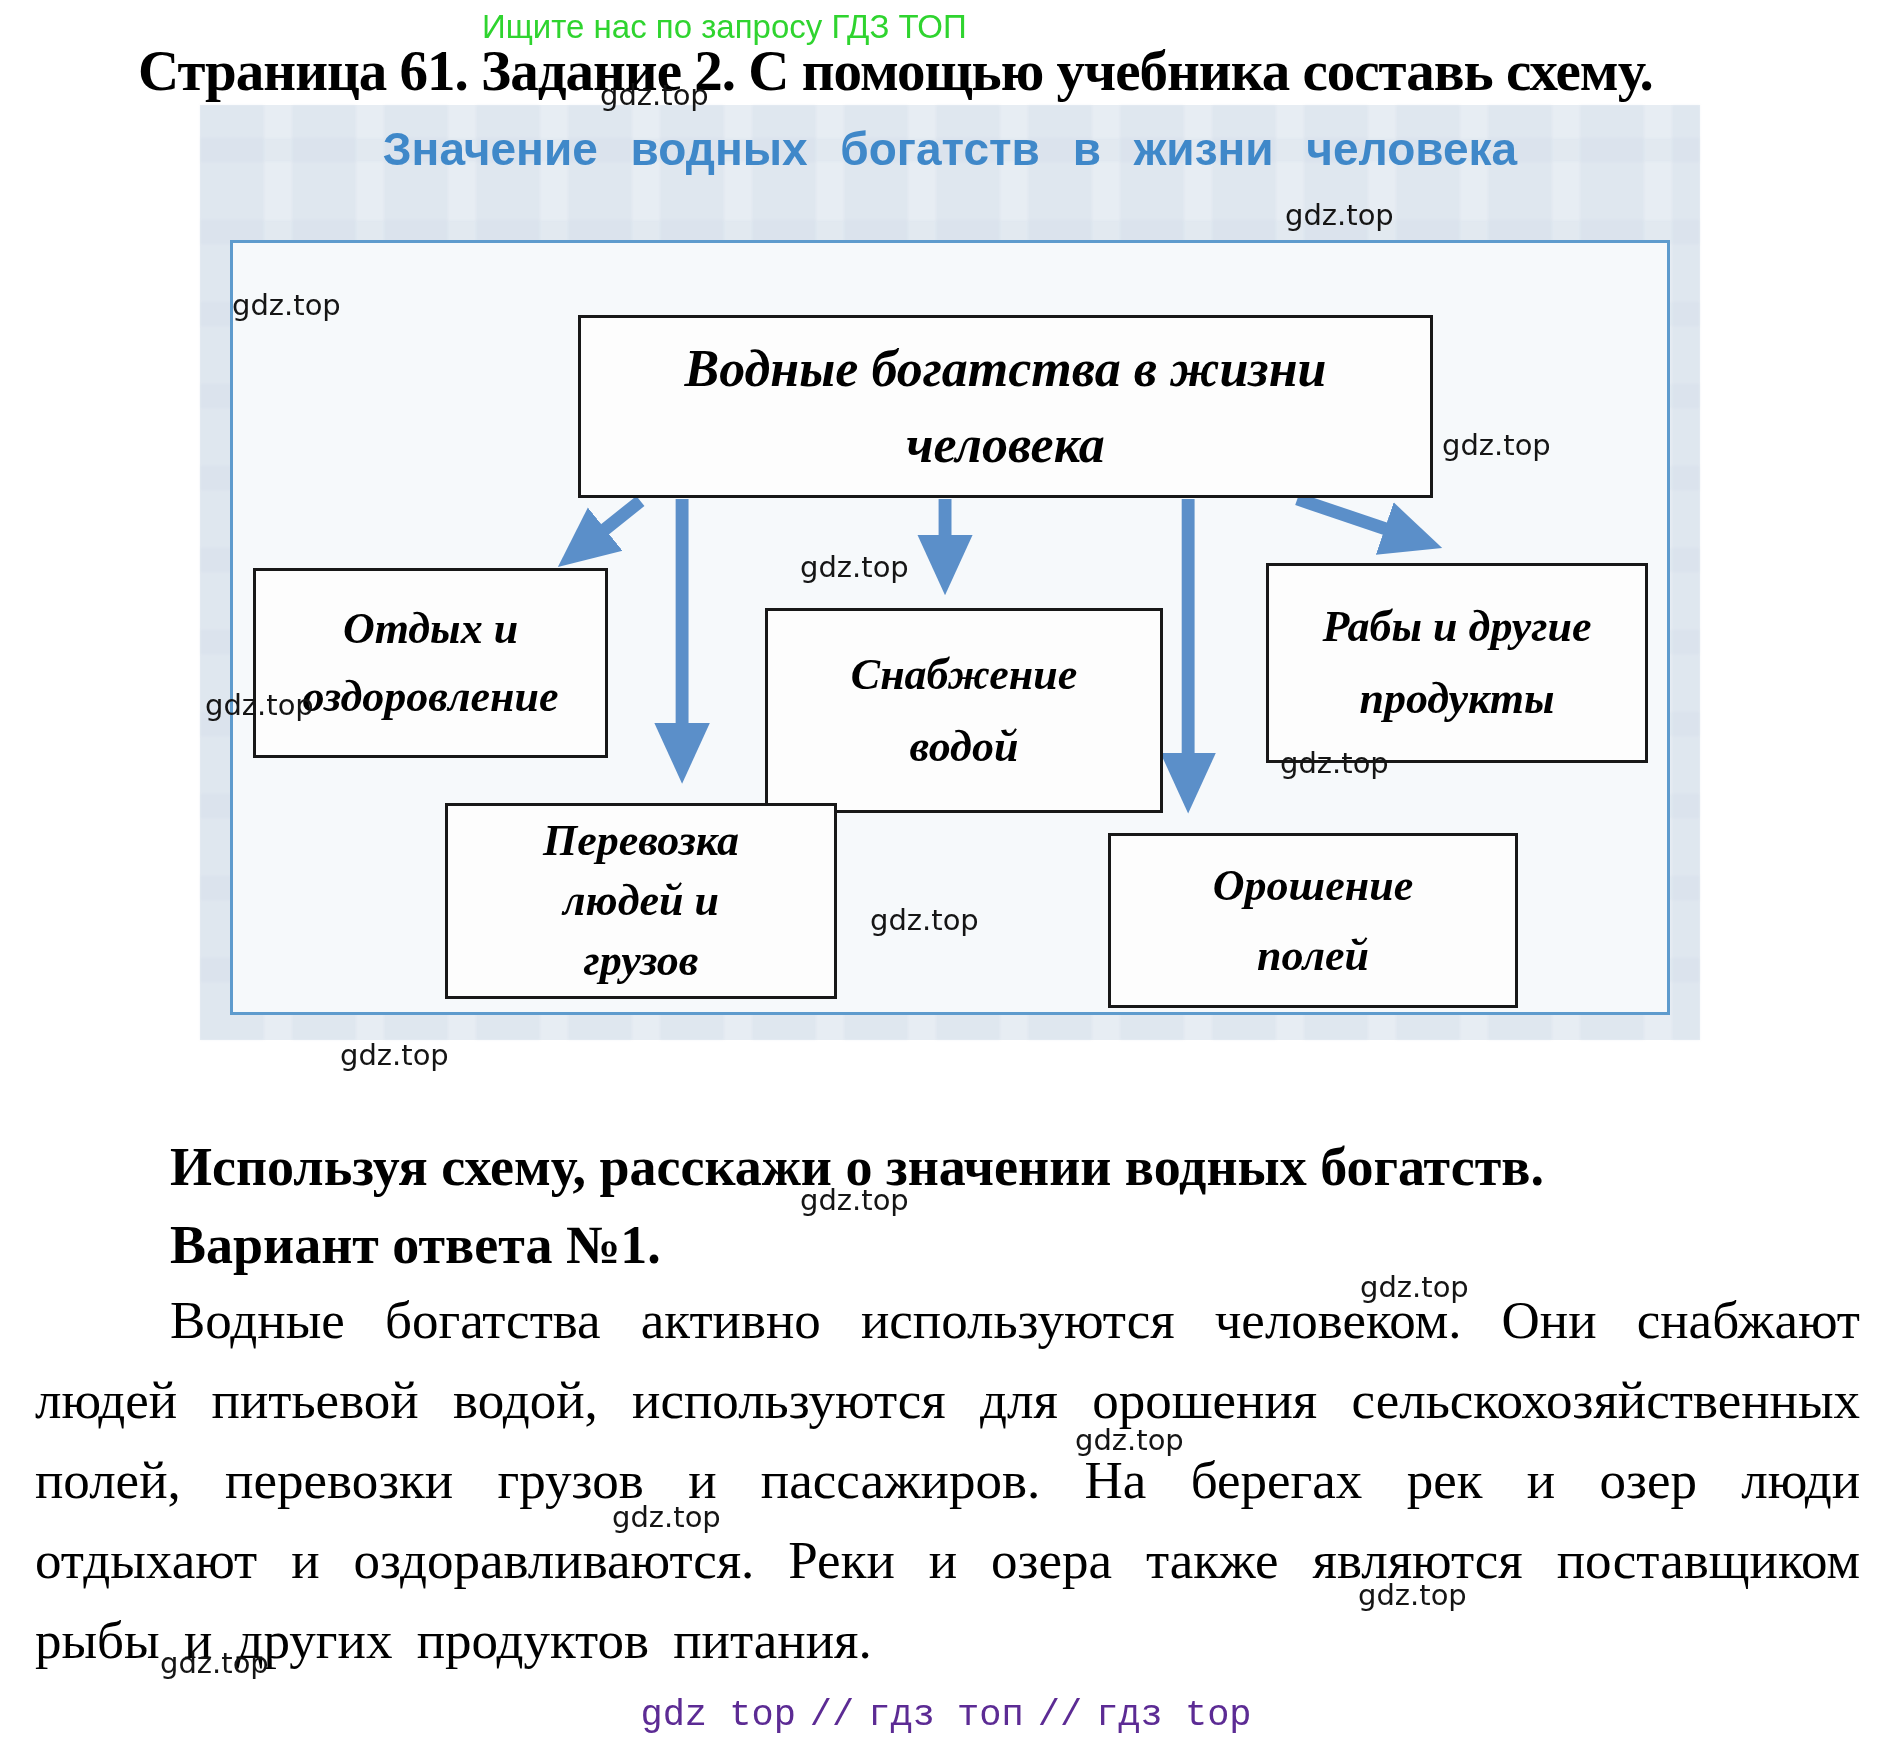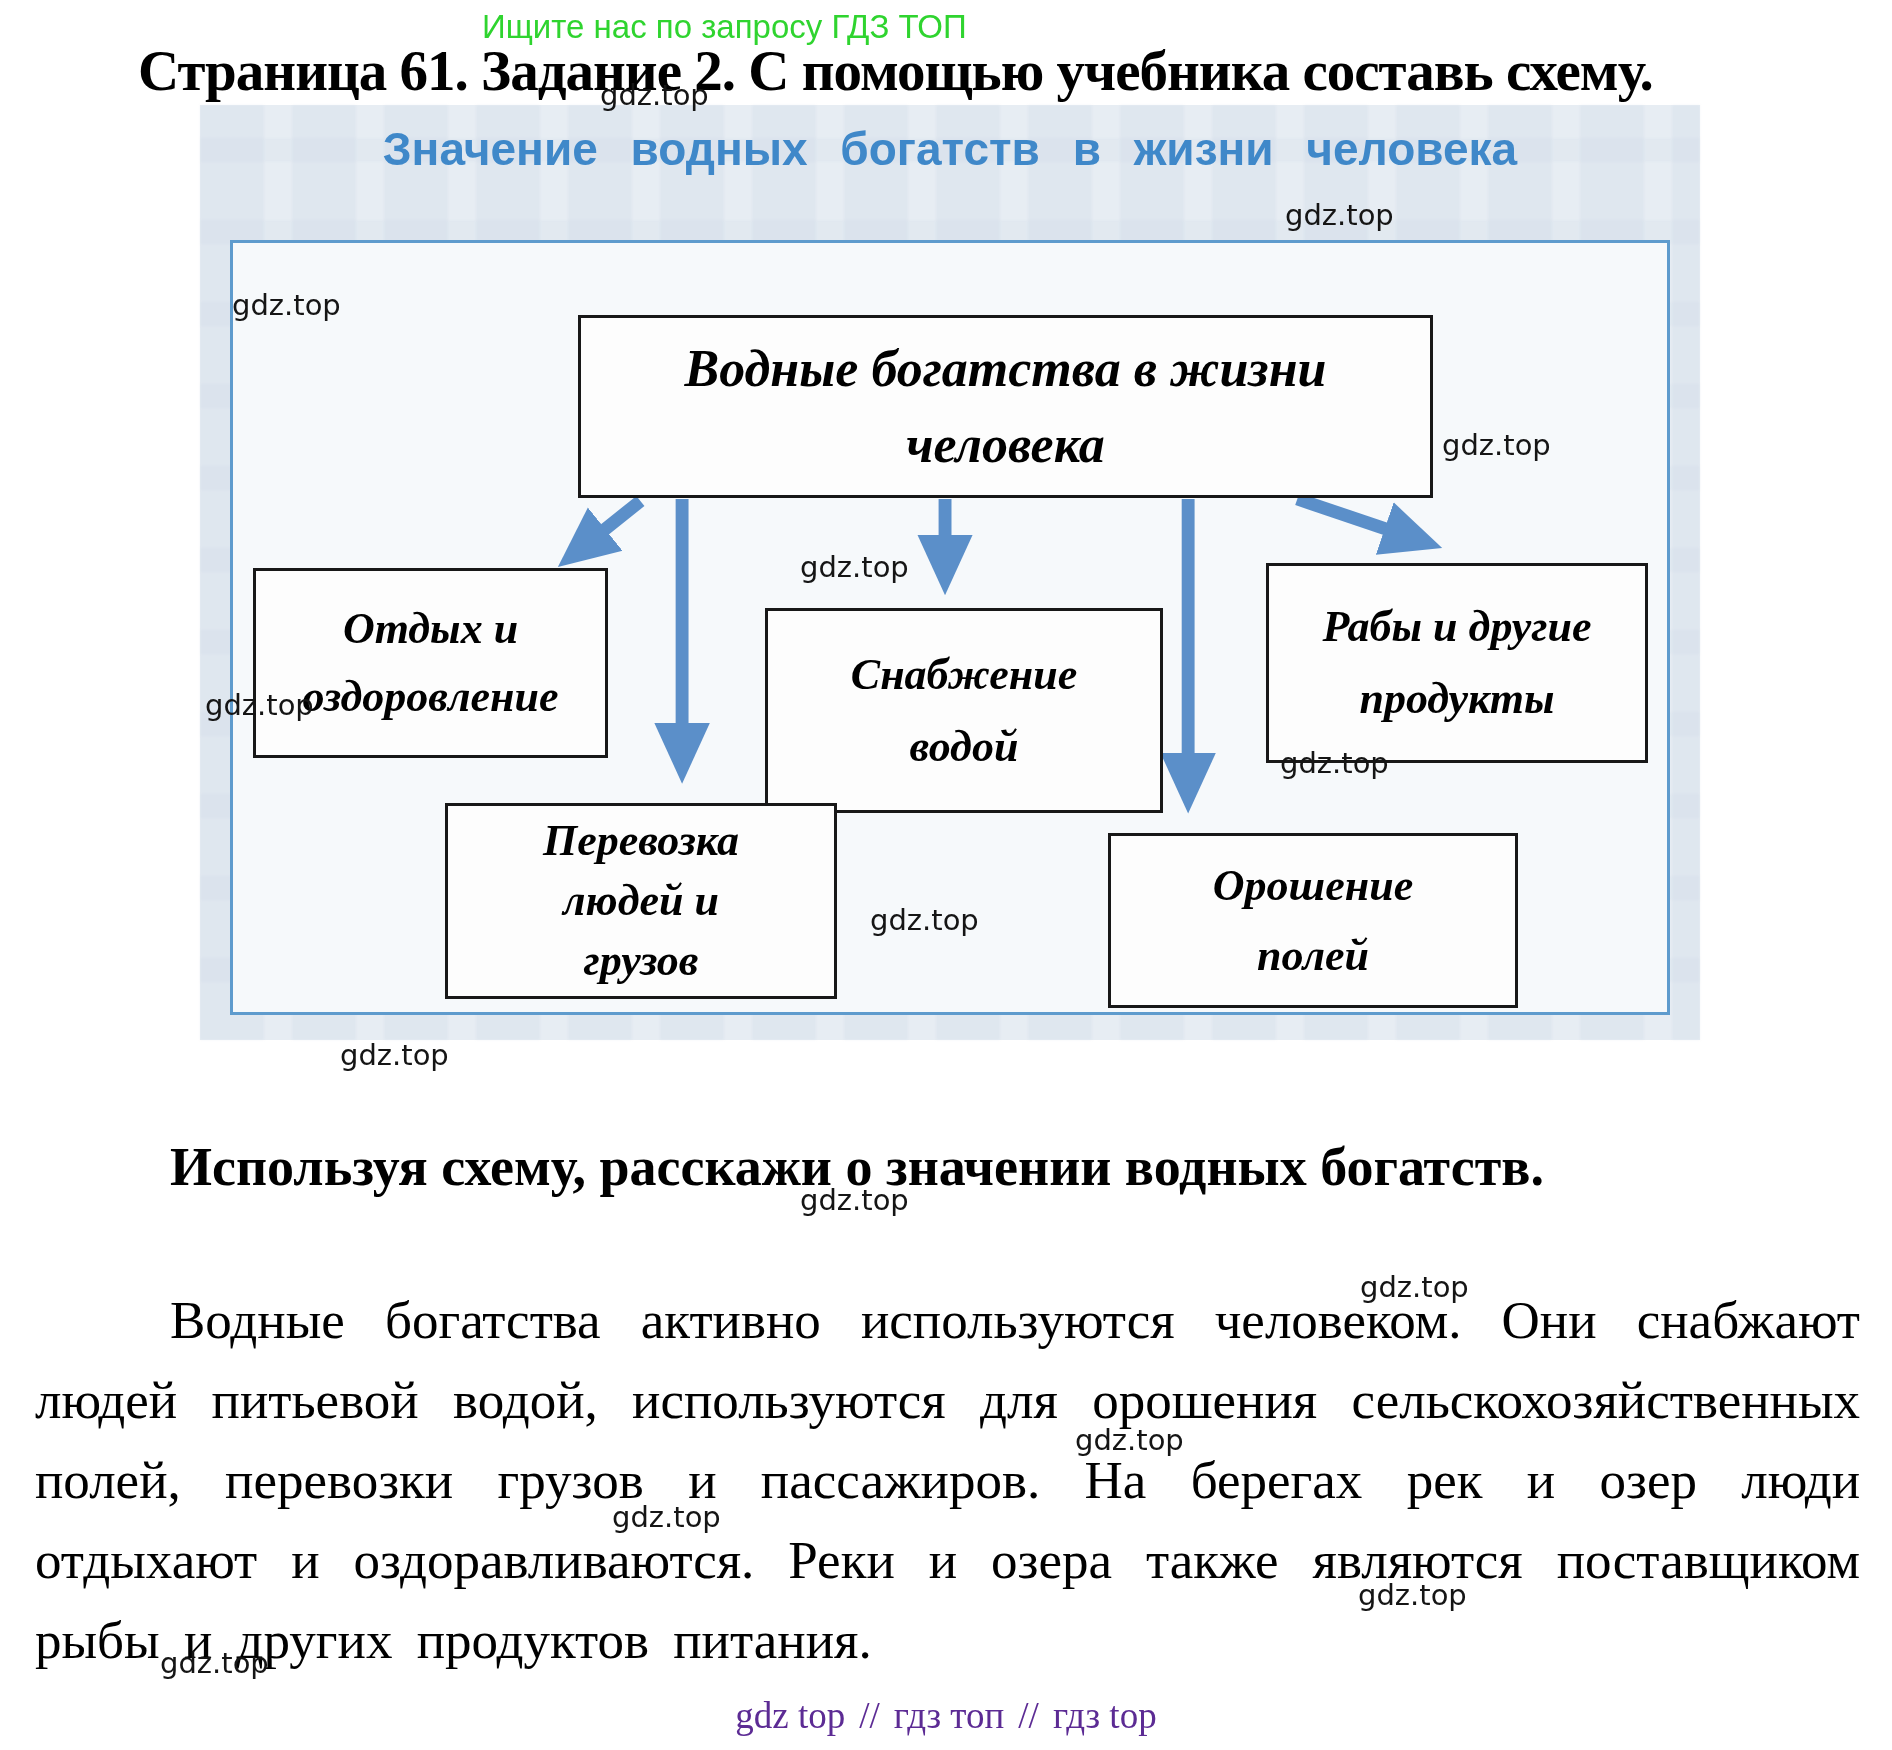--- a/index.html
+++ b/index.html
@@ -42,21 +42,21 @@
 
   .subheading{position:absolute;left:35px;font-size:54px;font-weight:700;white-space:nowrap;}
   .instruction{top:1136px;padding-left:135px;}
   .variant{top:1214px;padding-left:135px;}
 
   .answer{position:absolute;left:35px;top:1280px;width:1825px;margin:0;
           font-size:53px;line-height:80px;text-align:justify;text-indent:135px;
           word-spacing:11px;}
 
   .footer{position:absolute;left:0;top:1694px;width:100%;text-align:center;
-          font-family:Liberation Serif, serif;font-size:37px;font-weight:500;
+          font-family:Liberation Mono, monospace;font-size:37px;font-weight:500;
           color:#5c2b94;}
   .footer a{color:#5c2b94;text-decoration:none;}
   .footer .sep{margin:0 14px;}
 </style>
 </head>
 <body>
 
 <div class="page">
 
   <div class="promo">Ищите нас по запросу ГДЗ ТОП</div>
@@ -93,20 +93,21 @@
 продукты</div>
       <div class="dbox b4">Перевозка
 людей и
 грузов</div>
       <div class="dbox b5">Орошение
 полей</div>
     </div>
   </div>
 
   <div class="subheading instruction">Используя схему, расскажи о значении водных богатств.</div>
+  <div class="subheading variant">Вариант ответа №1.</div>
 
   <p class="answer">Водные богатства активно используются человеком. Они снабжают людей питьевой водой, используются для орошения сельскохозяйственных полей, перевозки грузов и пассажиров. На берегах рек и озер люди отдыхают и оздоравливаются. Реки и озера также являются поставщиком рыбы и других продуктов питания.</p>
 
   <div class="footer">
     <a href="#">gdz top</a><span class="sep">//</span><a href="#">гдз топ</a><span class="sep">//</span><a href="#">гдз top</a>
   </div>
 
 <span class="watermark" style="left: 600px; top: 78px;">gdz.top</span>
     <span class="watermark" style="left: 1285px; top: 198px;">gdz.top</span>
     <span class="watermark" style="left: 232px; top: 288px;">gdz.top</span>

